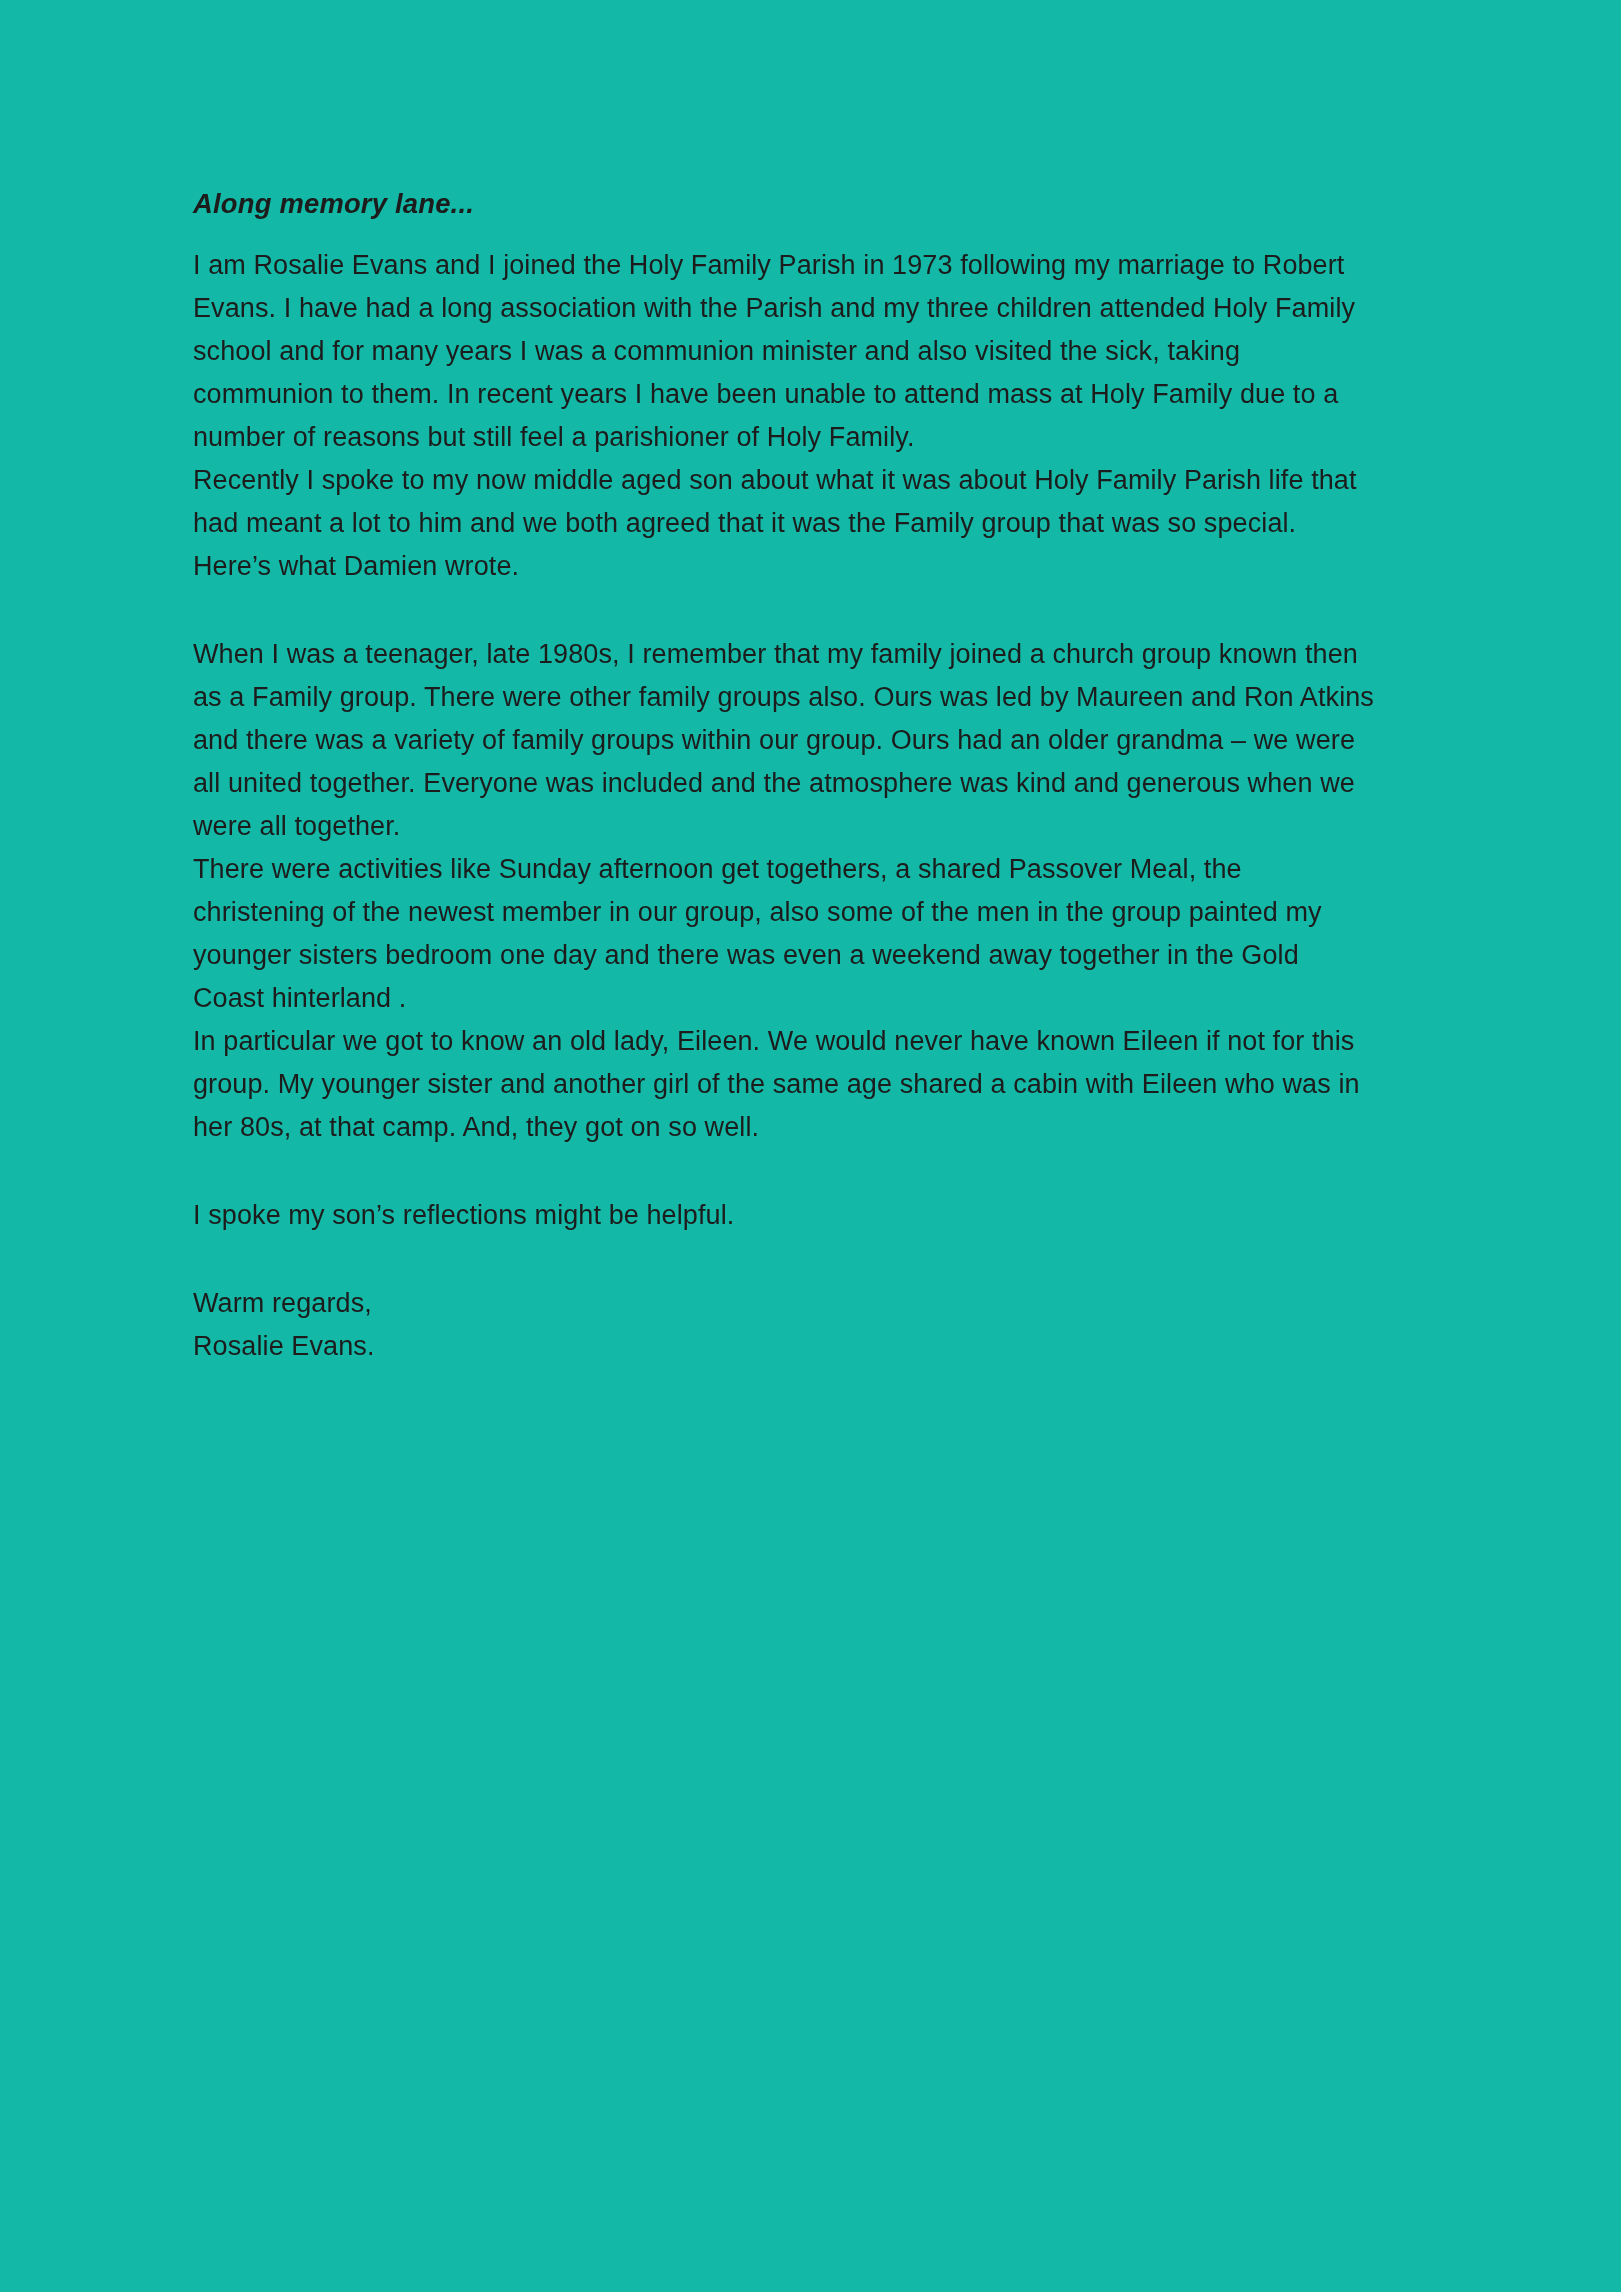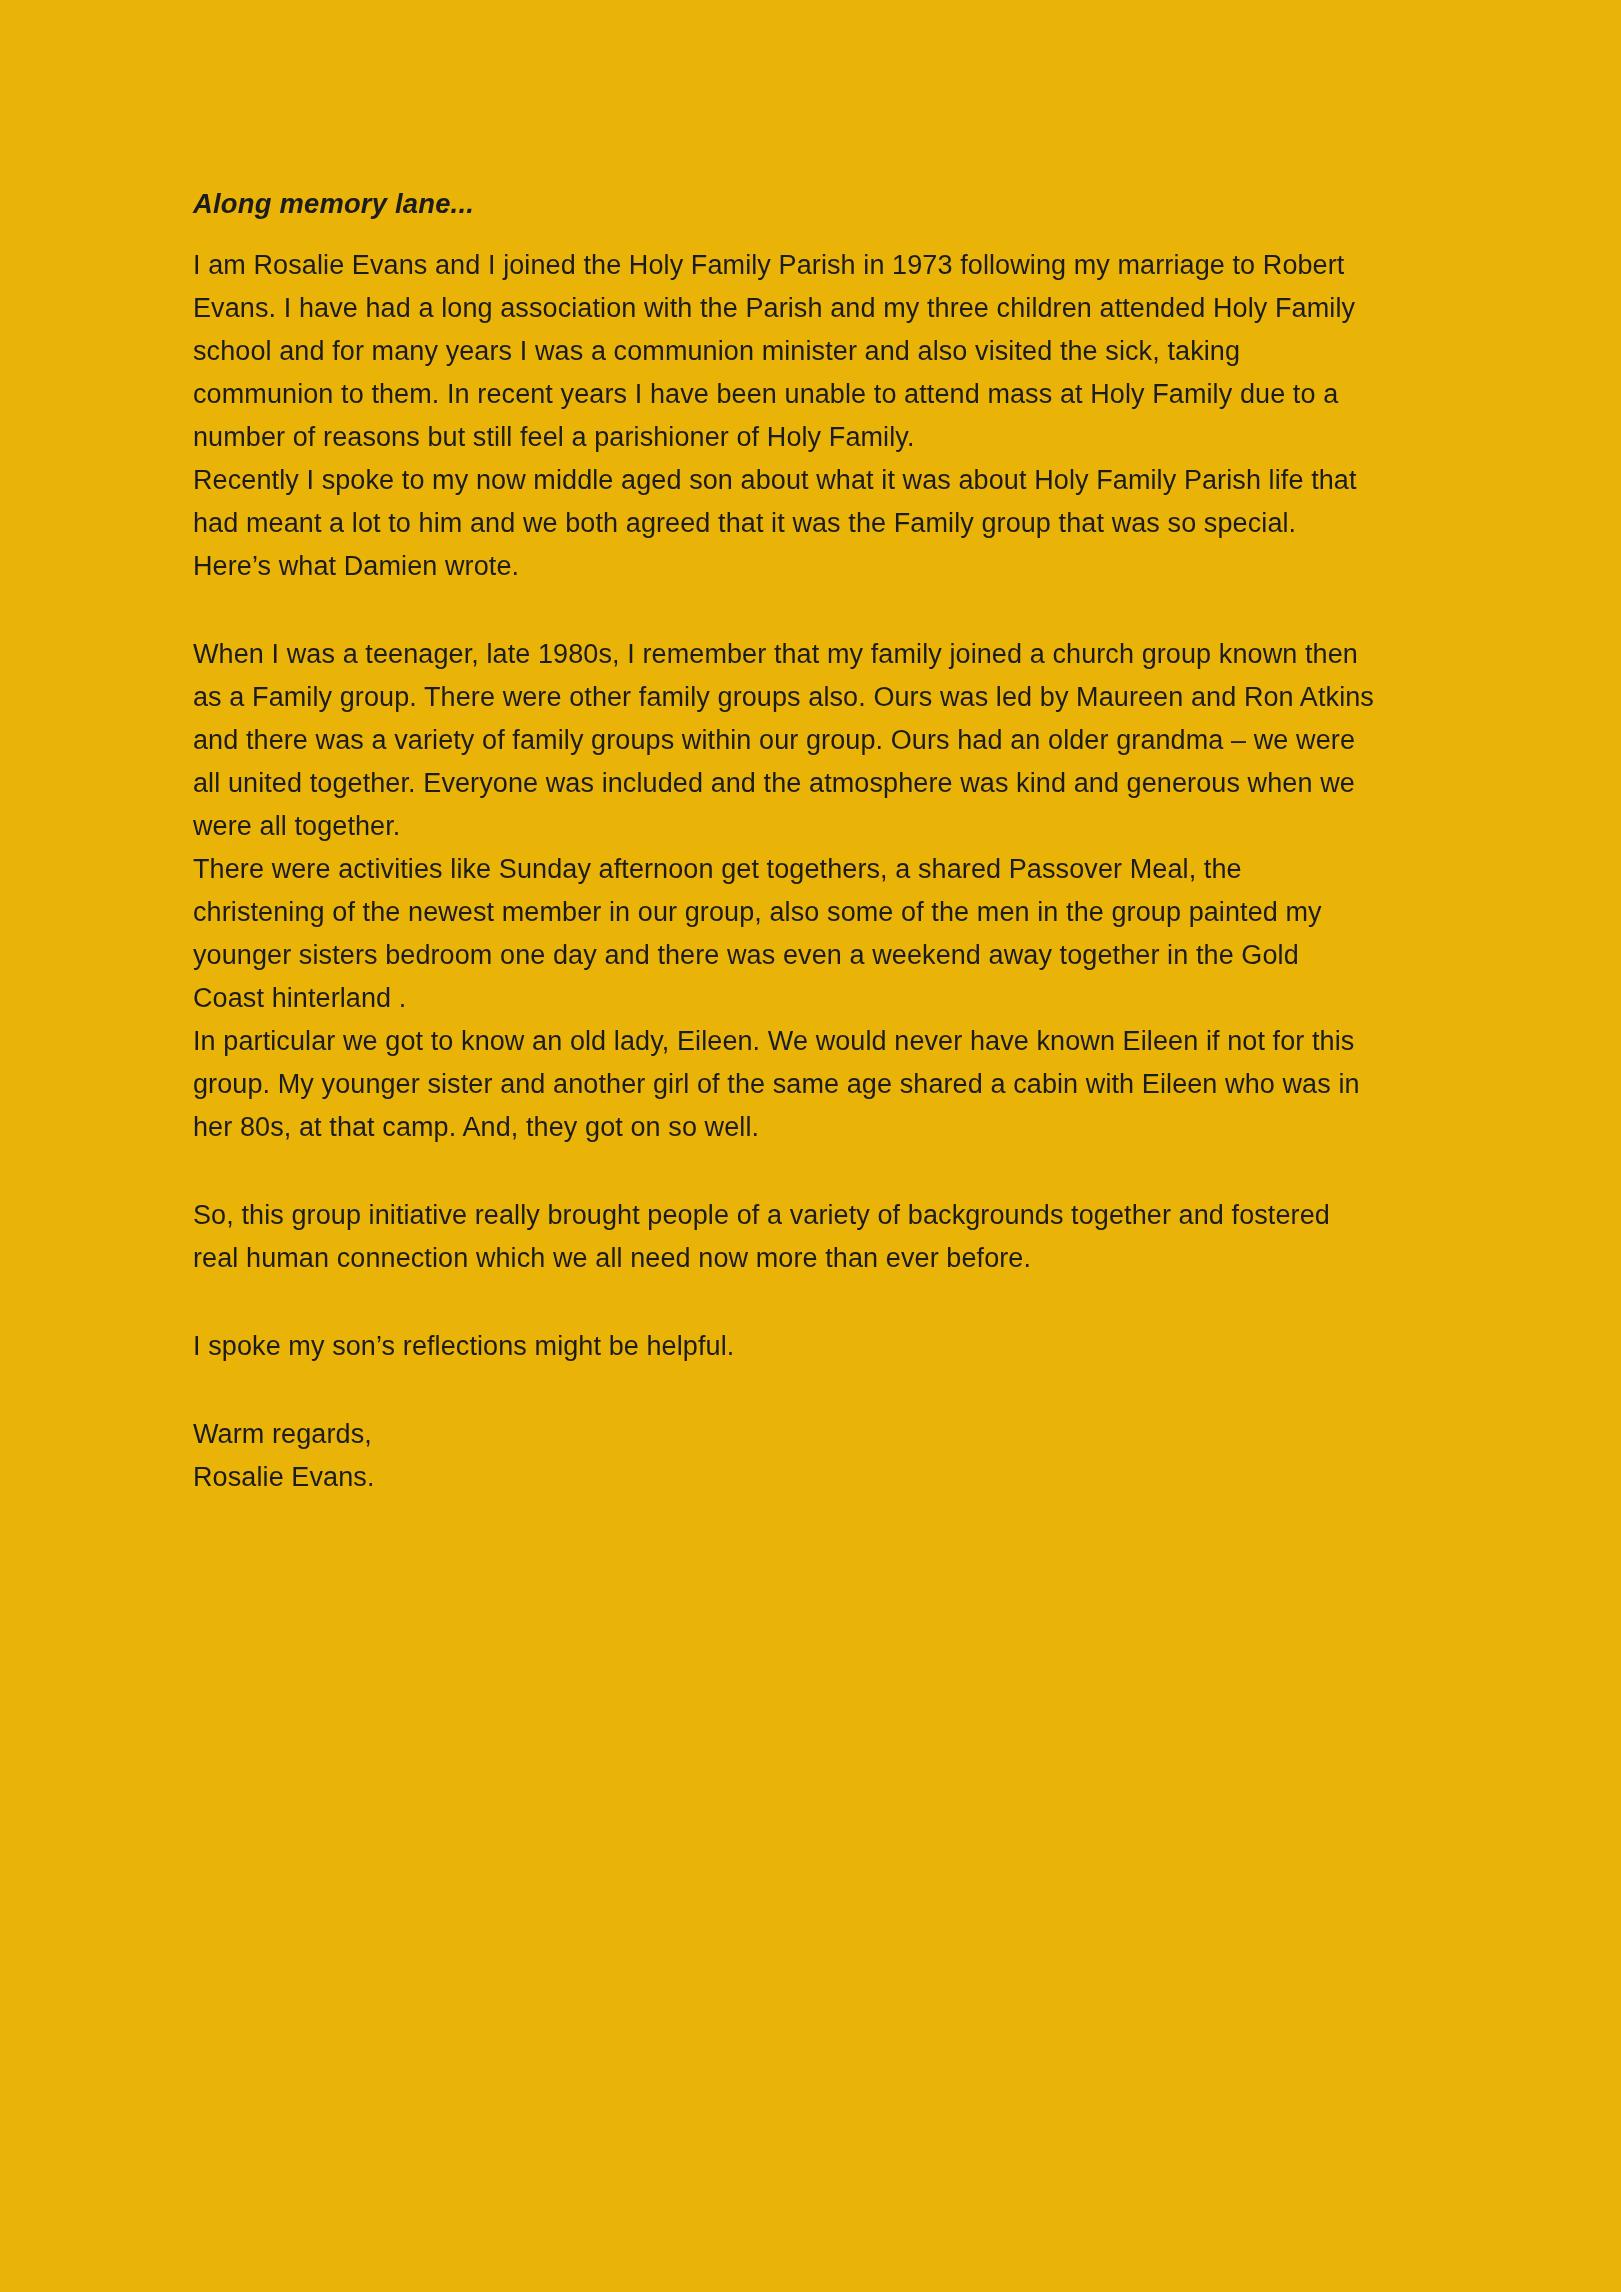--- a/index.html
+++ b/index.html
@@ -4,21 +4,21 @@
 <style>
   html, body {
     margin: 0;
     padding: 0;
     background: #ffffff;
   }
   .page {
     position: relative;
     width: 1621px;
     height: 2293px;
-    background: #eab308;
+    background: #14b8a6;
     box-sizing: border-box;
     padding: 182px 193px 0 193px;
     font-family: "Liberation Sans", "DejaVu Sans", sans-serif;
     color: #1c1c1c;
     overflow: hidden;
   }
   .heading {
     font-size: 27.4px;
     font-weight: bold;
     font-style: italic;
@@ -57,21 +57,19 @@
 all united together. Everyone was included and the atmosphere was kind and generous when we
 were all together.
 There were activities like Sunday afternoon get togethers, a shared Passover Meal, the
 christening of the newest member in our group, also some of the men in the group painted my
 younger sisters bedroom one day and there was even a weekend away together in the Gold
 Coast hinterland .
 In particular we got to know an old lady, Eileen. We would never have known Eileen if not for this
 group. My younger sister and another girl of the same age shared a cabin with Eileen who was in
 her 80s, at that camp. And, they got on so well.</p>
 
-  <p class="para">So, this group initiative really brought people of a variety of backgrounds together and fostered
-real human connection which we all need now more than ever before.</p>
 
   <p class="para">I spoke my son’s reflections might be helpful.</p>
 
   <p class="para">Warm regards,
 Rosalie Evans.</p>
 </div>
 
 
 </body></html>

